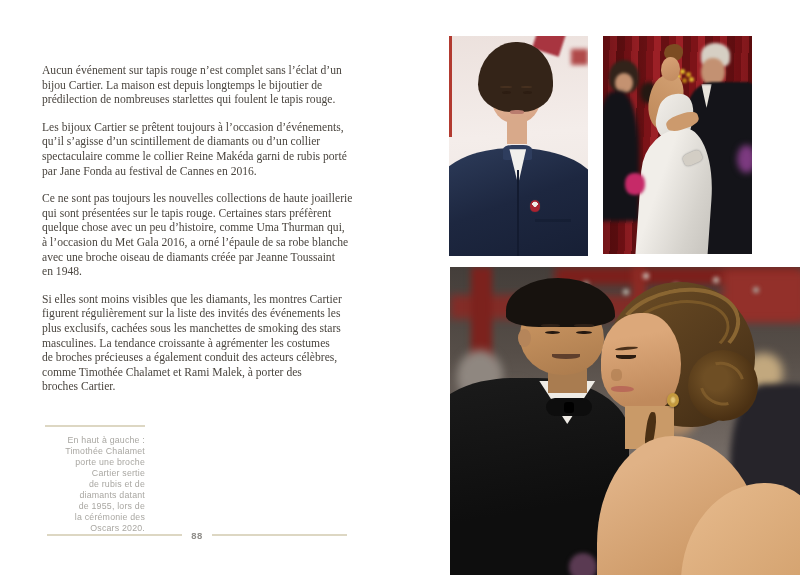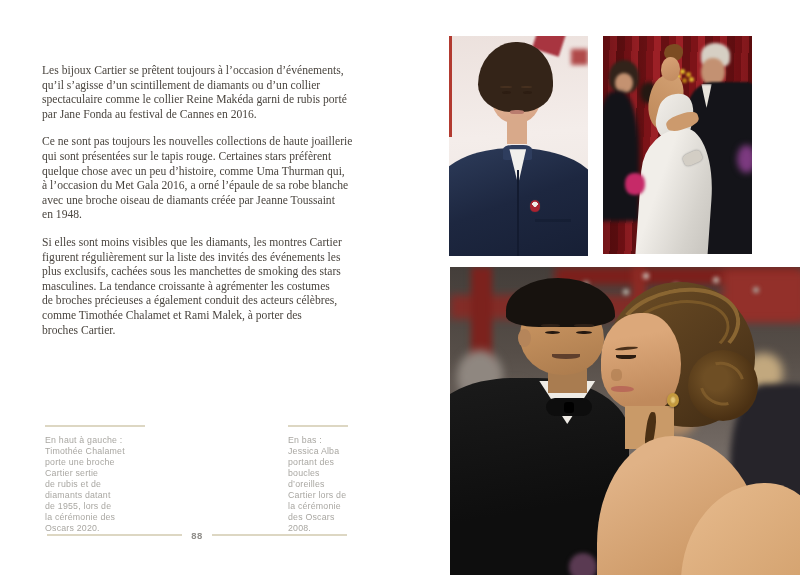--- a/index.html
+++ b/index.html
@@ -15,21 +15,21 @@
     font-family:"Liberation Serif", serif; font-size:20px; font-weight:700;
     letter-spacing:.2px; color:#1d1b18;
   }
   .bodycol {
     position:absolute; left:42px; top:64px; width:372px;
     font-size:11.6px; line-height:14.6px; color:#4a453f;
   }
   .bodycol p { white-space:pre-line; margin:0 0 13px 0; }
 
   
-  .caption { position:absolute; top:425px; }
+  .caption { position:absolute; top:425px;text-align:right; }
   .caption .rule { height:2px; background:#ddd7c3; margin-bottom:8px; }
   .caption .ctext {
     font-family:"Liberation Sans", sans-serif; font-size:8.8px; line-height:11px;
     color:#a9a7a2; letter-spacing:.2px; white-space:pre-line;
   }
   .cap-1 { left:45px;  width:100px; }
   .cap-2 { left:163px; width:100px; }
   .cap-3 { left:288px; width:60px;  }
 
   
@@ -136,20 +136,23 @@
   .f3-a-chest{left:42%;top:55%;width:48%;height:50%;background:linear-gradient(150deg,#e0b286 20%,#cf9c6a 70%,#ba8756);border-radius:45% 55% 0 0/70% 80% 0 0;}
   .f3-a-shoulder{left:66%;top:70%;width:40%;height:36%;background:linear-gradient(140deg,#e7bb8e,#d2a06c);border-radius:60% 40% 0 0/90% 50% 0 0;}
 </style>
 </head>
 <body>
 
 <div class="page">
 
 
   <main class="bodycol">
+    <p>Aucun événement sur tapis rouge n’est complet sans l’éclat d’un
+bijou Cartier. La maison est depuis longtemps le bijoutier de
+prédilection de nombreuses starlettes qui foulent le tapis rouge.</p>
     <p>Les bijoux Cartier se prêtent toujours à l’occasion d’événements,
 qu’il s’agisse d’un scintillement de diamants ou d’un collier
 spectaculaire comme le collier Reine Makéda garni de rubis porté
 par Jane Fonda au festival de Cannes en 2016.</p>
     <p>Ce ne sont pas toujours les nouvelles collections de haute joaillerie
 qui sont présentées sur le tapis rouge. Certaines stars préfèrent
 quelque chose avec un peu d’histoire, comme Uma Thurman qui,
 à l’occasion du Met Gala 2016, a orné l’épaule de sa robe blanche
 avec une broche oiseau de diamants créée par Jeanne Toussaint
 en 1948.</p>
@@ -166,32 +169,20 @@
     <div class="rule"></div>
     <p class="ctext">En haut à gauche :
 Timothée Chalamet
 porte une broche
 Cartier sertie
 de rubis et de
 diamants datant
 de 1955, lors de
 la cérémonie des
 Oscars 2020.</p>
-  </div>
-  <div class="caption cap-3">
-    <div class="rule"></div>
-    <p class="ctext">En bas :
-Jessica Alba
-portant des
-boucles
-d’oreilles
-Cartier lors de
-la cérémonie
-des Oscars
-2008.</p>
   </div>
 
   <footer class="footer">
     <div class="fline"></div>
     <span class="pnum">88</span>
     <div class="fline"></div>
   </footer>
 
   <figure class="ph1">
     <div class="s f1-bg"></div>

